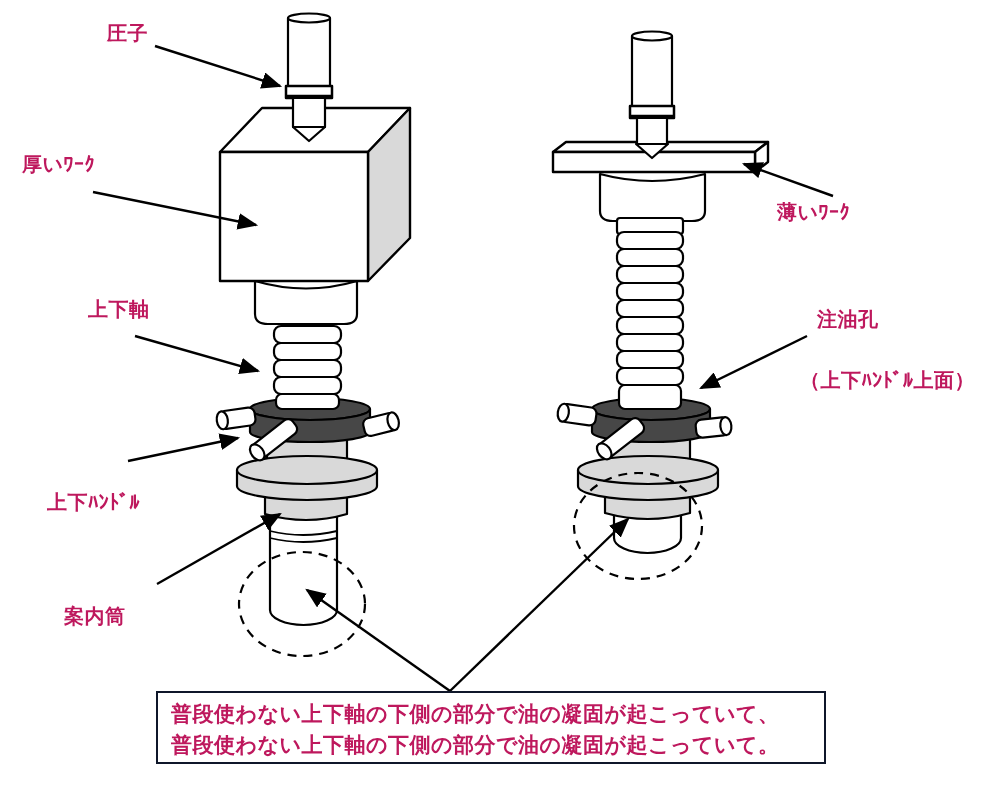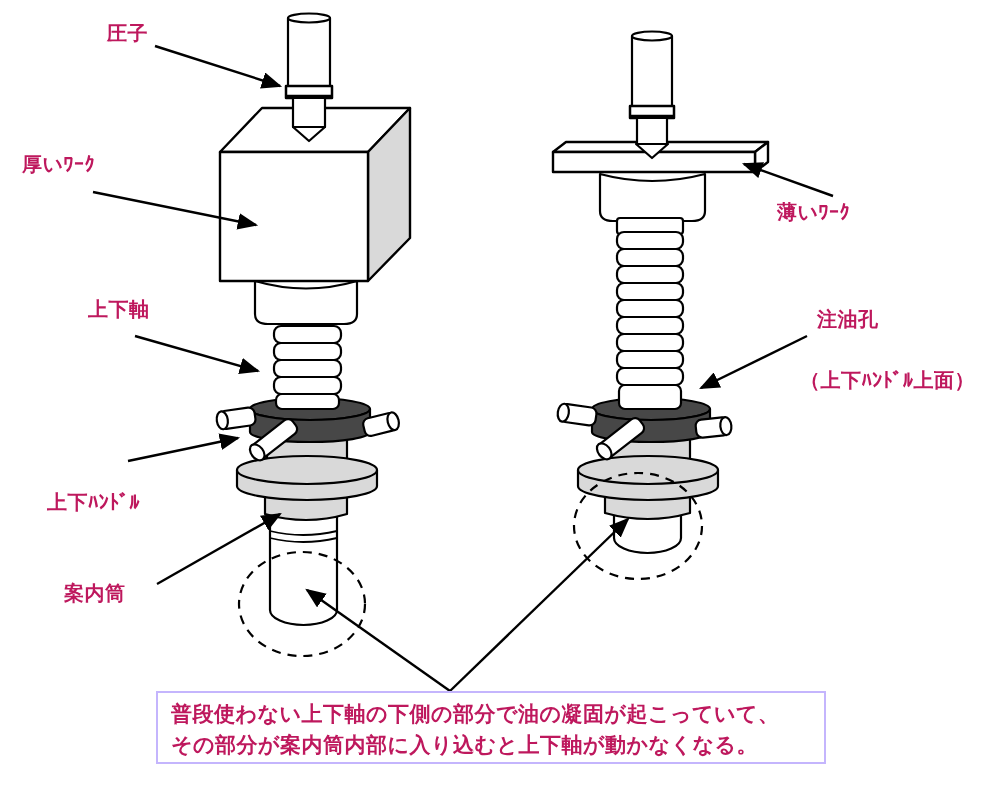--- a/index.html
+++ b/index.html
@@ -1,21 +1,21 @@
 <!DOCTYPE html>
 <html><head>
 <meta charset="utf-8">
 <style>
   html,body{margin:0;padding:0;background:#fff;}
   #stage{position:relative;width:1000px;height:788px;background:#fff;overflow:hidden;
          font-family:"Liberation Sans","DejaVu Sans",sans-serif;color:#be185d;}
   #art{position:absolute;left:0;top:0;}
   .lbl{position:absolute;font-size:20px;font-weight:600;white-space:nowrap;letter-spacing:0.5px;}
   .caption-box{position:absolute;left:156px;top:691px;width:670px;height:73px;
-               border:2px solid #c4b5fd;background:#fff;box-sizing:border-box;
+               border:2px solid #0f172a;background:#fff;box-sizing:border-box;
                padding:5px 0 0 13px;}
   .caption-box .line{font-size:21px;font-weight:600;line-height:31px;white-space:nowrap;letter-spacing:0.5px;}
 </style>
 </head>
 <body>
 
 <div id="stage">
 
   <svg id="art" width="1000" height="788" viewBox="0 0 1000 788">
     <defs>
@@ -162,23 +162,23 @@
       <line x1="807" y1="336" x2="701" y2="388" marker-end="url(#ah)"></line>
       <line x1="450" y1="691" x2="307" y2="590" marker-end="url(#ah)"></line>
       <line x1="450" y1="691" x2="628" y2="519" marker-end="url(#ah)"></line>
     </g>
   </svg>
 
   <div class="lbl" style="left:107px;top:20px;">圧子</div>
   <div class="lbl" style="left:22px;top:151px;">厚いﾜｰｸ</div>
   <div class="lbl" style="left:88px;top:296px;">上下軸</div>
   <div class="lbl" style="left:47px;top:489px;">上下ﾊﾝﾄﾞﾙ</div>
-  <div class="lbl" style="left:64px;top:580px;">案内筒</div>
+  <div class="lbl" style="left:64px;top:603px;">案内筒</div>
   <div class="lbl" style="left:777px;top:199px;">薄いﾜｰｸ</div>
   <div class="lbl" style="left:817px;top:306px;">注油孔</div>
   <div class="lbl" style="left:800px;top:344px;margin-top:23px;">（上下ﾊﾝﾄﾞﾙ上面）</div>
 
   <div class="caption-box">
     <div class="line">普段使わない上下軸の下側の部分で油の凝固が起こっていて、</div>
-    <div class="line">その部分が案内筒内部に入り込むと上下軸が動かなくなる。</div>
+    <div class="line">普段使わない上下軸の下側の部分で油の凝固が起こっていて。</div>
   </div>
 
 </div>
 
 </body></html>

